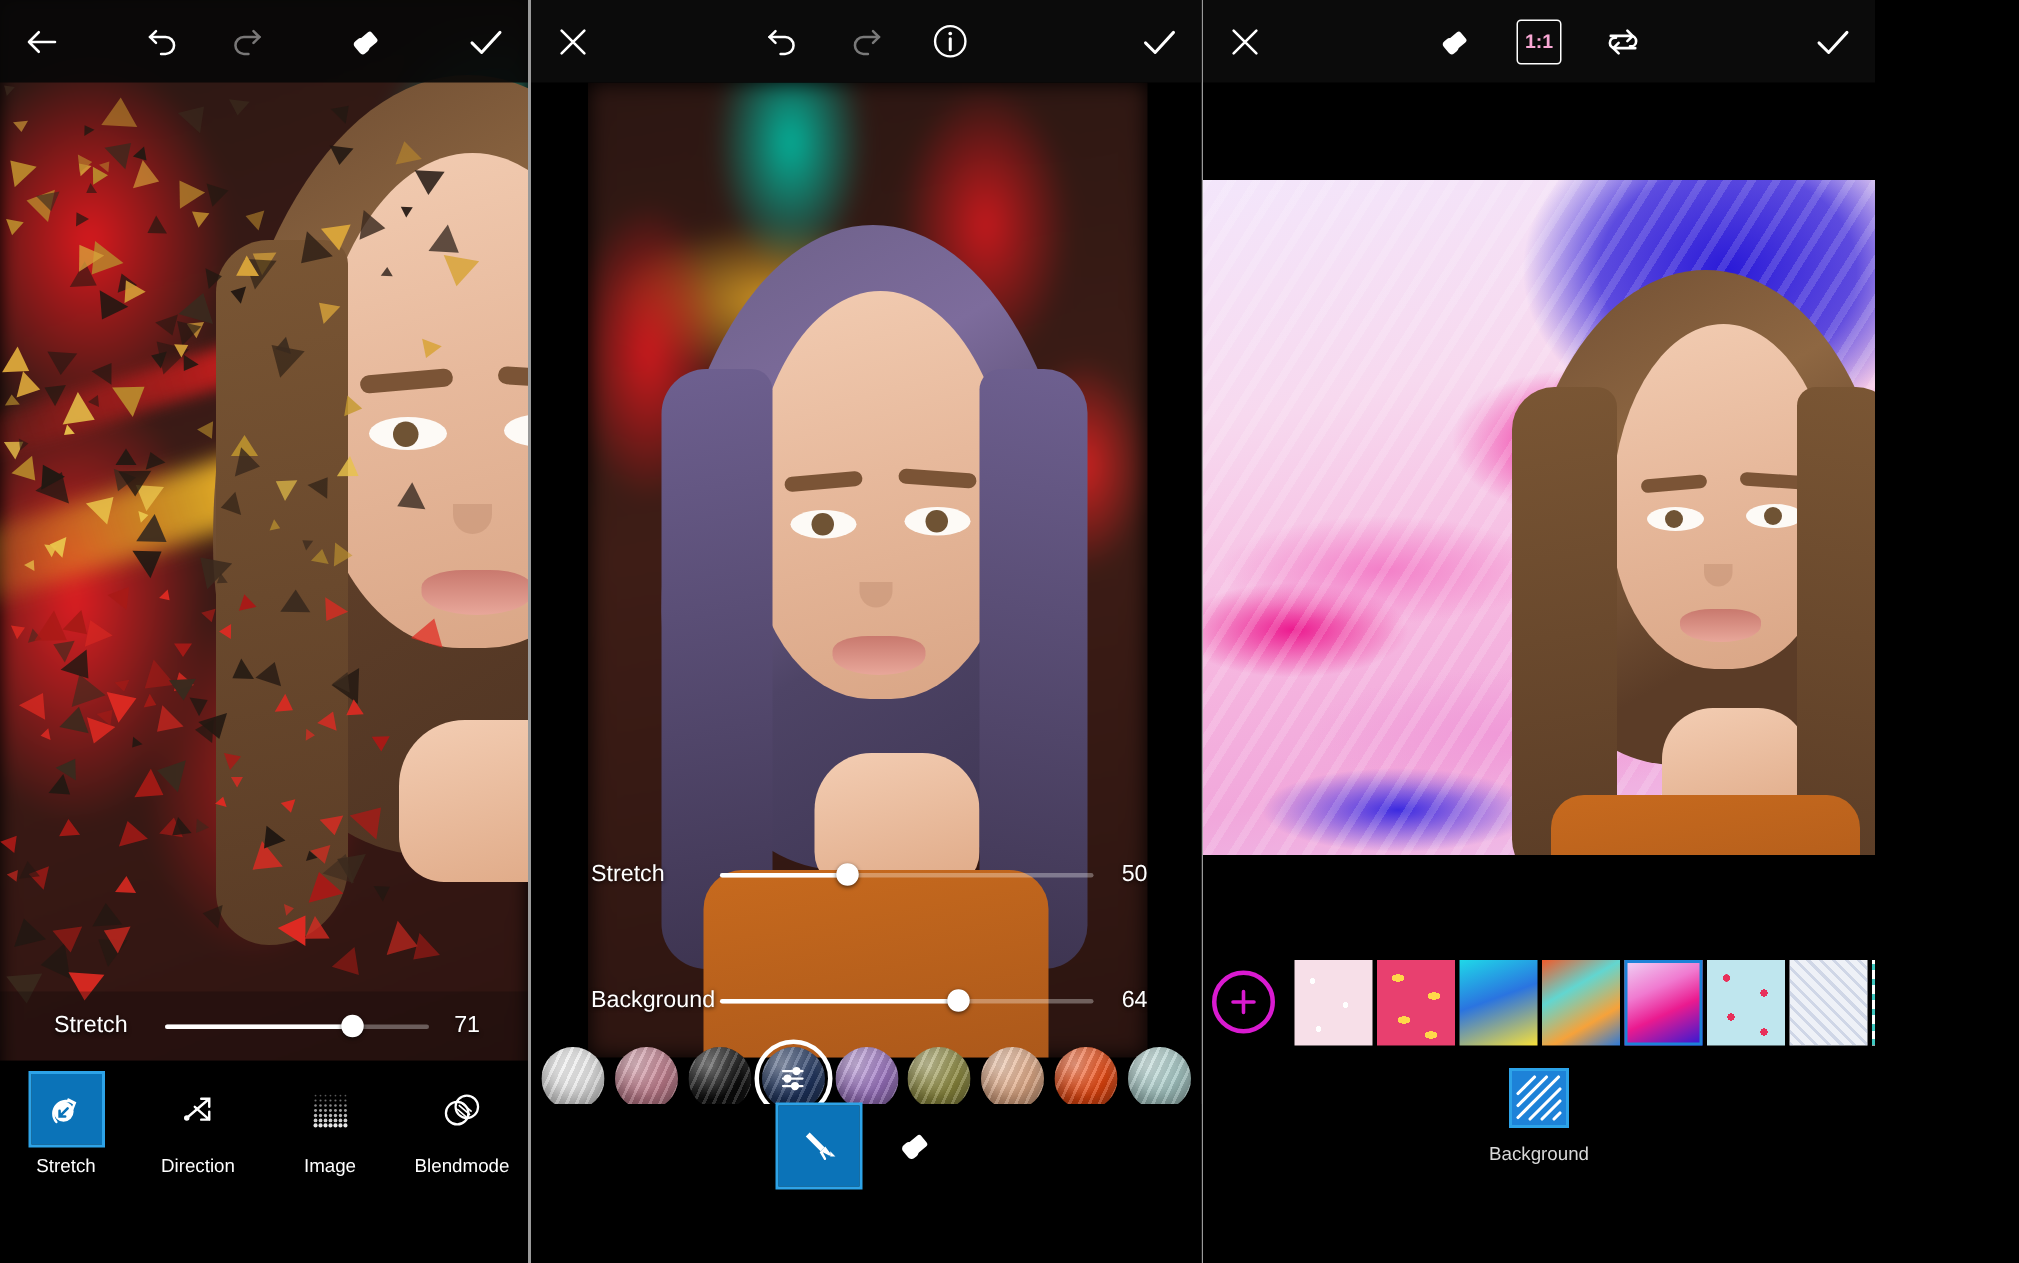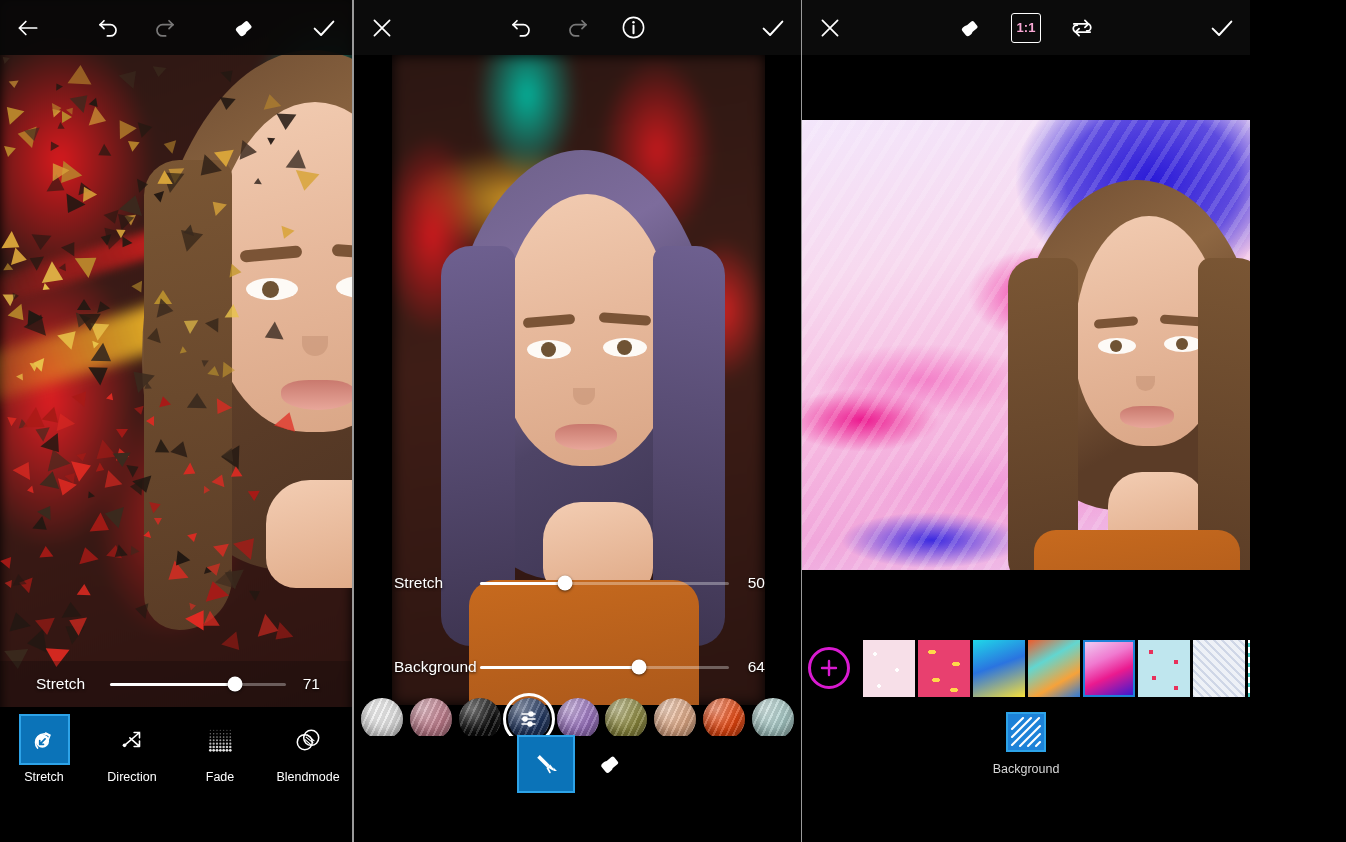--- a/index.html
+++ b/index.html
@@ -593,21 +593,21 @@
               <circle cx="23.6" cy="20.5" r="1.16" fill="#fff" opacity="0.81"></circle>
               <circle cx="5" cy="23.6" r="1.28" fill="#fff" opacity="0.91"></circle>
               <circle cx="8.1" cy="23.6" r="1.28" fill="#fff" opacity="0.91"></circle>
               <circle cx="11.2" cy="23.6" r="1.28" fill="#fff" opacity="0.91"></circle>
               <circle cx="14.3" cy="23.6" r="1.28" fill="#fff" opacity="0.91"></circle>
               <circle cx="17.4" cy="23.6" r="1.28" fill="#fff" opacity="0.91"></circle>
               <circle cx="20.5" cy="23.6" r="1.28" fill="#fff" opacity="0.91"></circle>
               <circle cx="23.6" cy="23.6" r="1.28" fill="#fff" opacity="0.91"></circle>
             </svg>
         </div>
-        <div class="tool-lbl">Fade</div>
+        <div class="tool-lbl">Image</div>
       </div>
 
       <div class="tool">
         <div class="tool-ico">
           <svg width="30" height="30" viewBox="0 0 28 28" fill="none" stroke="#fff" stroke-width="1.4">
             <circle cx="11" cy="16" r="7"></circle>
             <circle cx="17" cy="12" r="7"></circle>
             <path d="M13 9l7 6M12 11l7 6M11 13.5l7 6" stroke-width="1"></path>
           </svg>
         </div>

